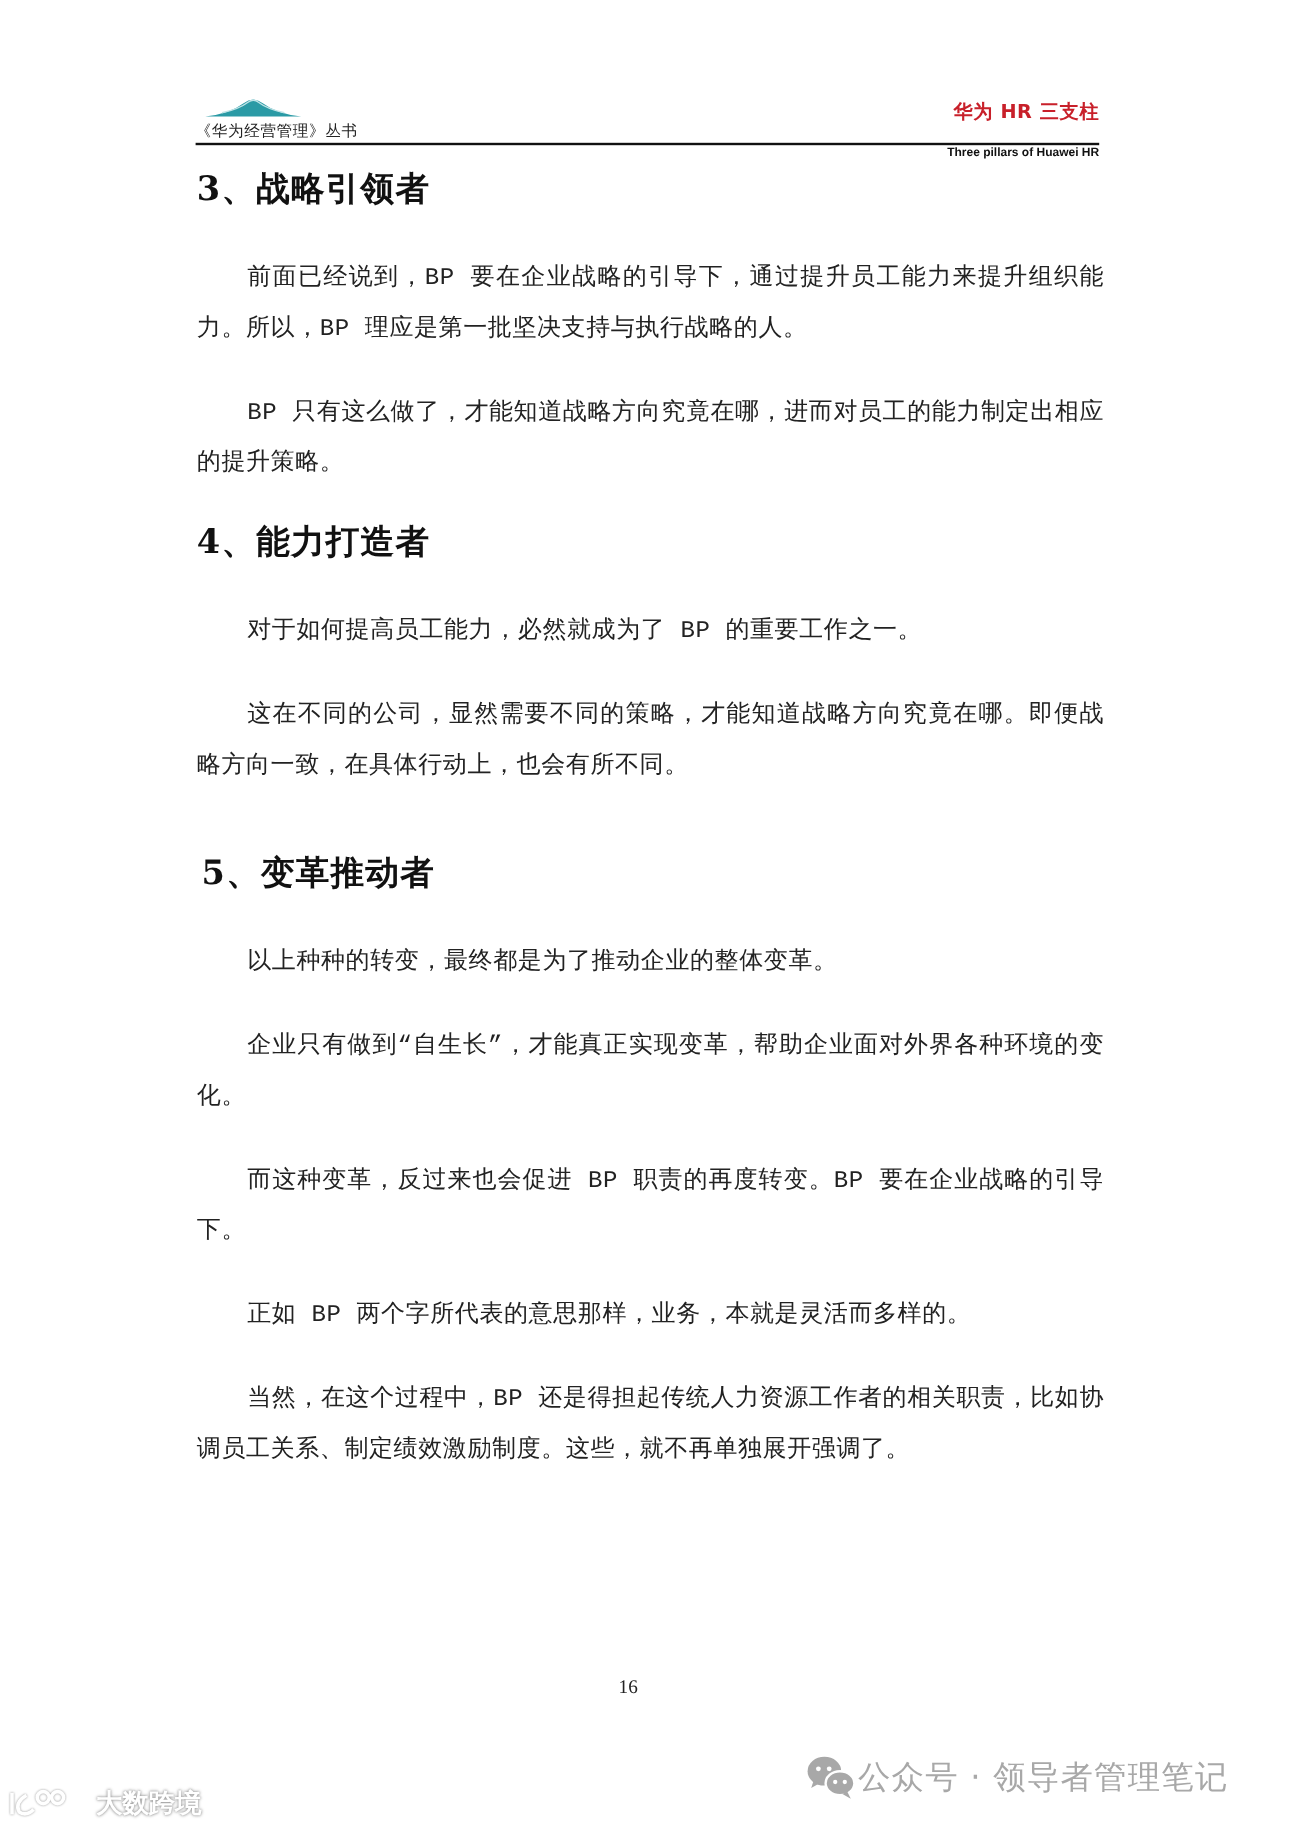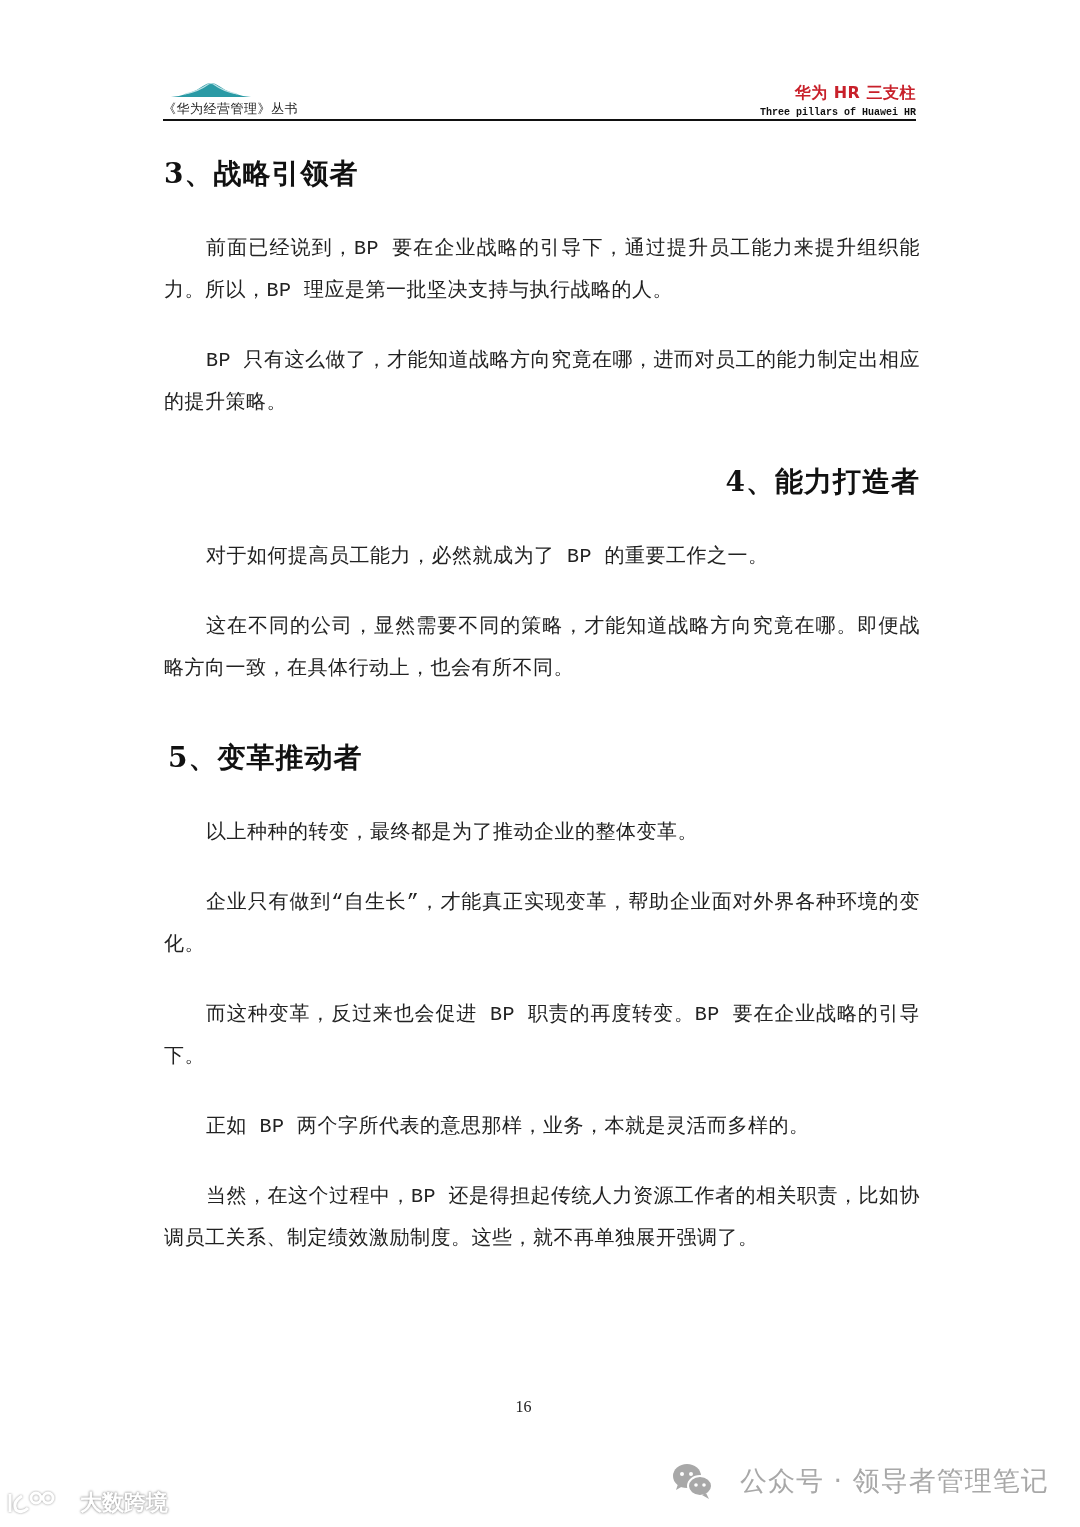--- a/index.html
+++ b/index.html
@@ -45,26 +45,26 @@
     }
     .brand-title {
       font-family: "DejaVu Sans", sans-serif;
       font-weight: bold;
       font-size: 16px;
       color: #c8202a;
       line-height: 18px;
       letter-spacing: 0.5px;
     }
     .brand-subtitle {
-      font-family: Liberation Mono, monospace;
+      font-family: Liberation Sans, sans-serif;
       font-weight: bold;
       font-size: 10px;
       color: #111;
       line-height: 14px;
-      margin-top: 4px;
+      margin-top: 19px;
     }
     .header-rule {
       position: absolute;
       left: 0;
       top: 47px;
       width: 753px;
       height: 2px;
       background: #111;
     }
     .content {
@@ -75,22 +75,22 @@
     }
     .section-title {
       font-family: "DejaVu Serif", serif;
       font-weight: bold;
       font-size: 28px;
       line-height: 40px;
       height: 40px;
       color: #111;
       letter-spacing: 1px;
     }
-    .section-title.s3 { margin-top: 16px; }
-    .section-title.s4 { margin-top: 38px; text-align: right; }
+    .section-title.s3 { margin-top: 0; }
+    .section-title.s4 { margin-top: 24px; }
     .section-title.s5 { margin-top: 48px; margin-left: 4px; }
     .para {
       font-family: Liberation Mono, monospace;
       font-size: 20px;
       line-height: 42px;
       color: #222;
       text-indent: 42px;
       text-align: justify;
       letter-spacing: 0.5px;
       margin-top: 28px;
@@ -118,21 +118,21 @@
       font-size: 22px;
       font-weight: bold;
       text-shadow: 0 0 2px #999, 0 0 3px #aaa;
     }
     .wm-right {
       position: absolute;
       left: 672px;
       top: 1462px;
       display: flex;
       align-items: center;
-      gap: 26px;
+      gap: 1px;
       color: #a8a8a8;
       font-family: "DejaVu Sans", sans-serif;
       font-size: 27px;
       letter-spacing: 1px;
     }
     .wechat-icon { width: 42px; height: 38px; }
   </style>
 </head>
 <body>
 

